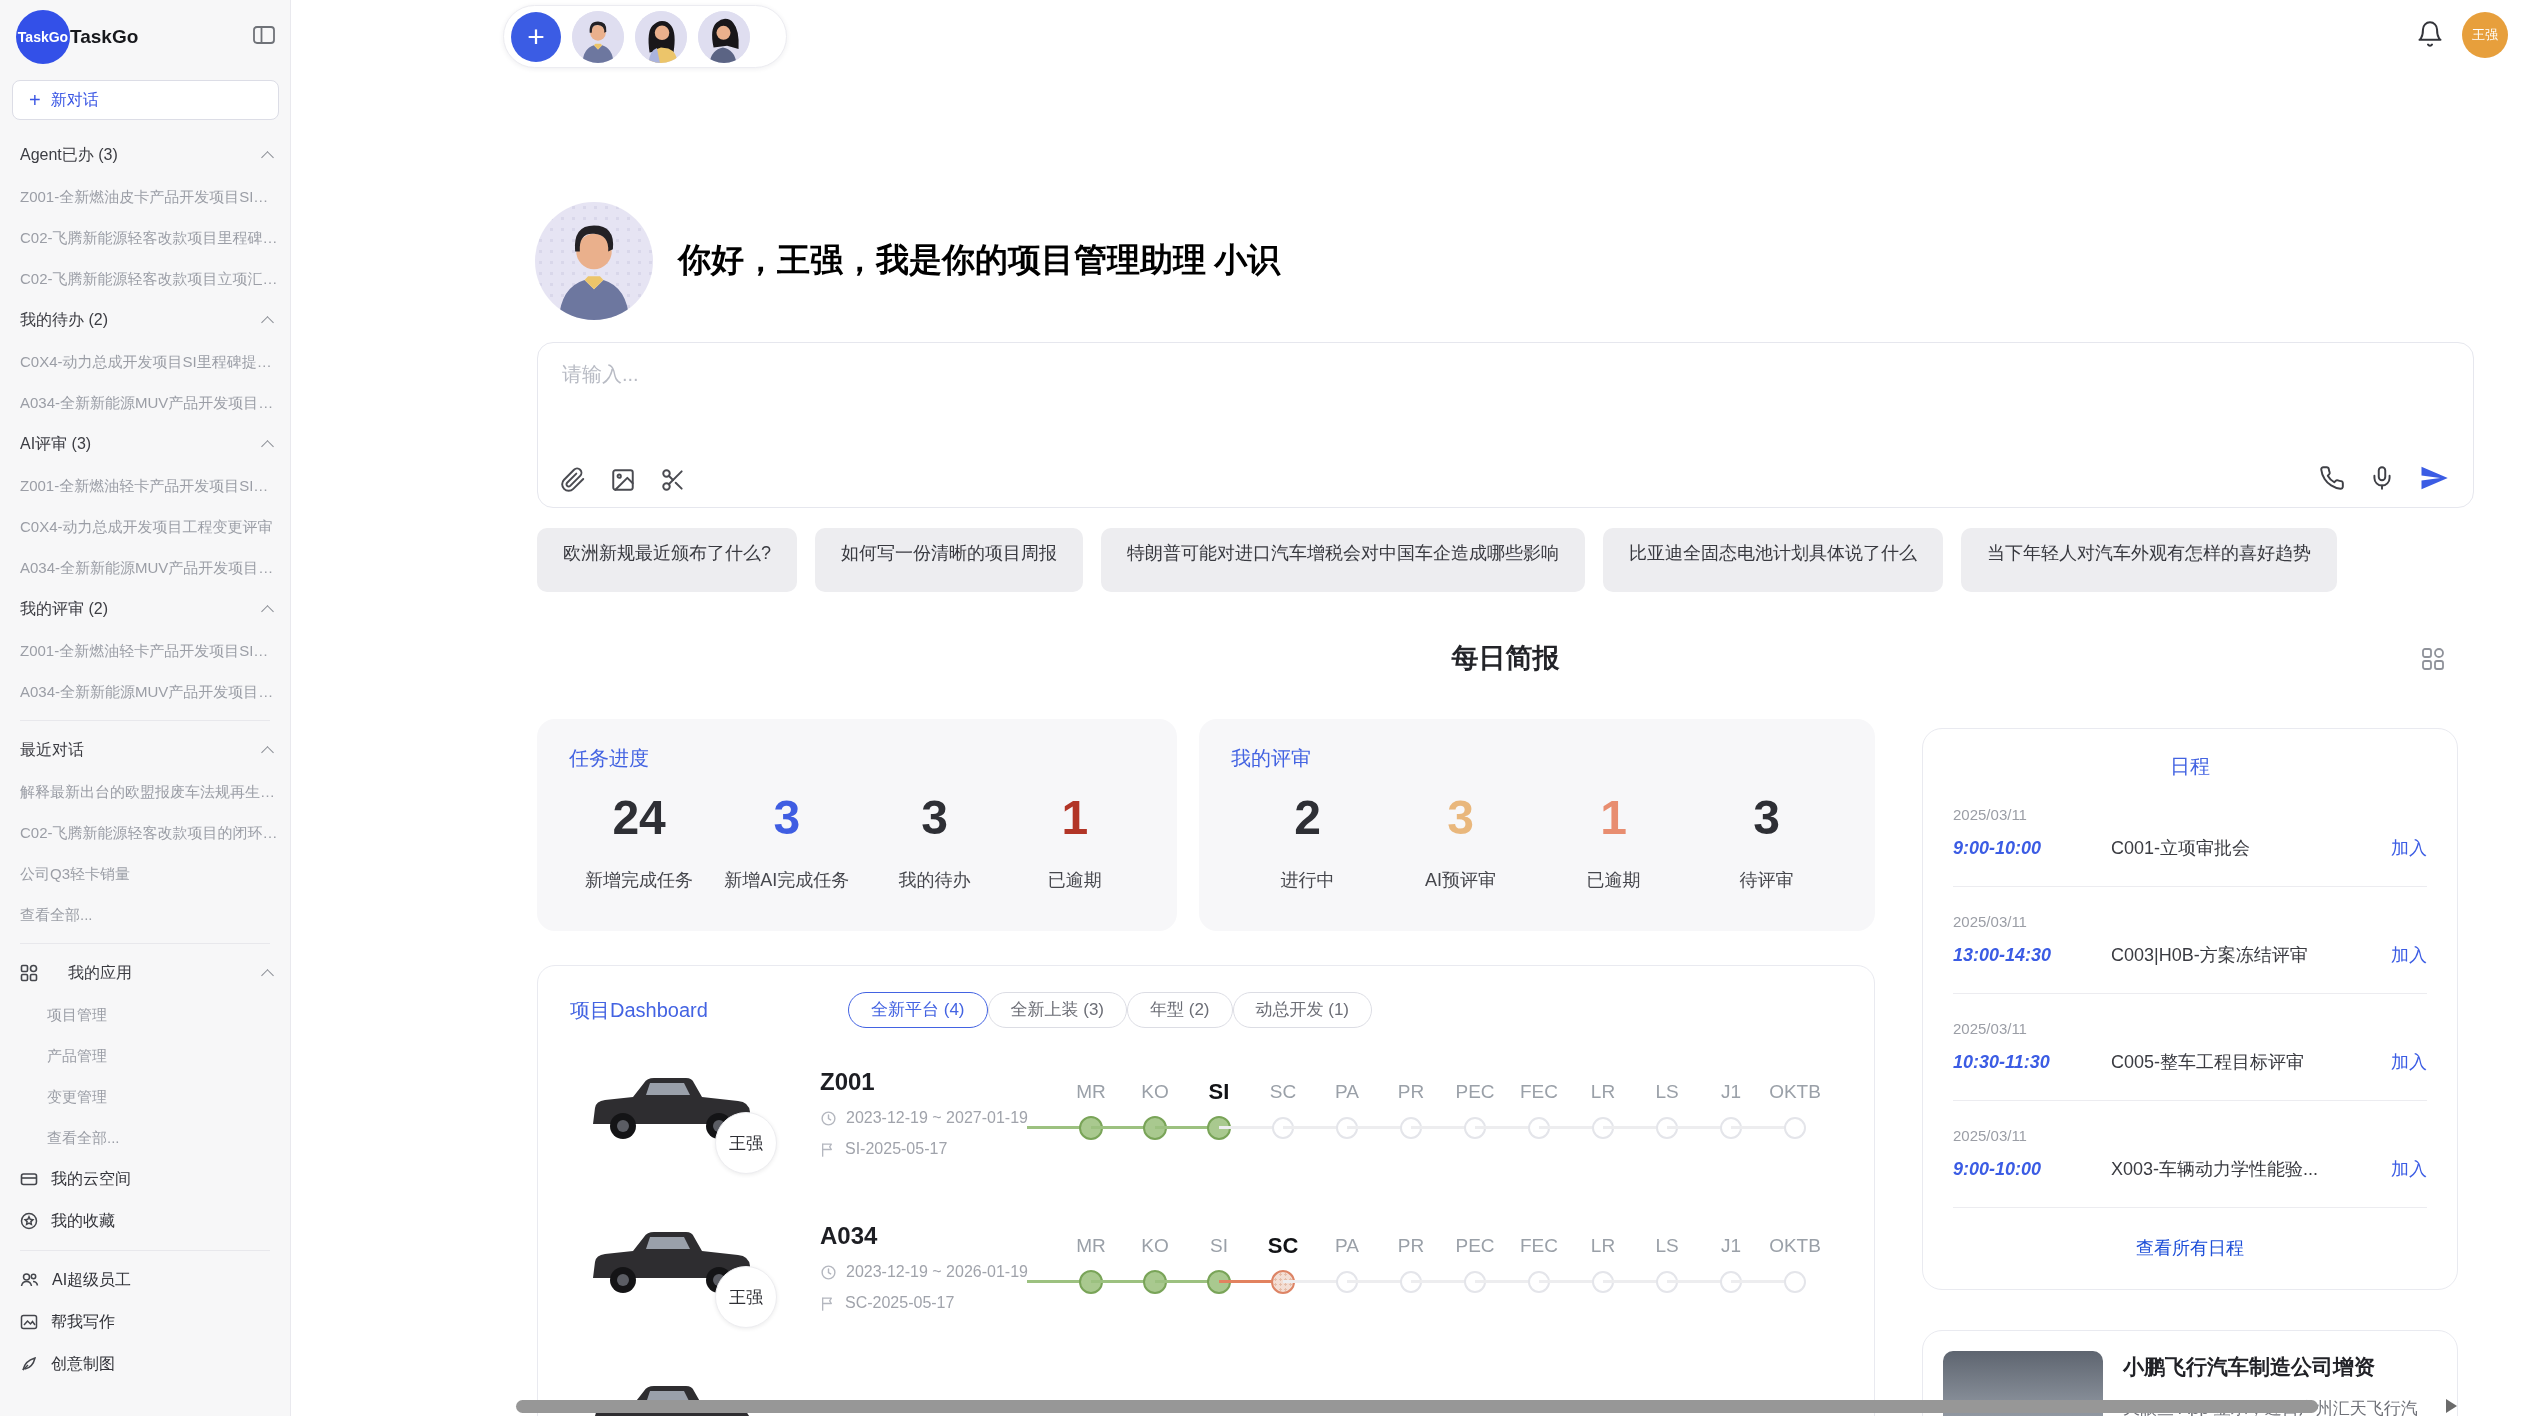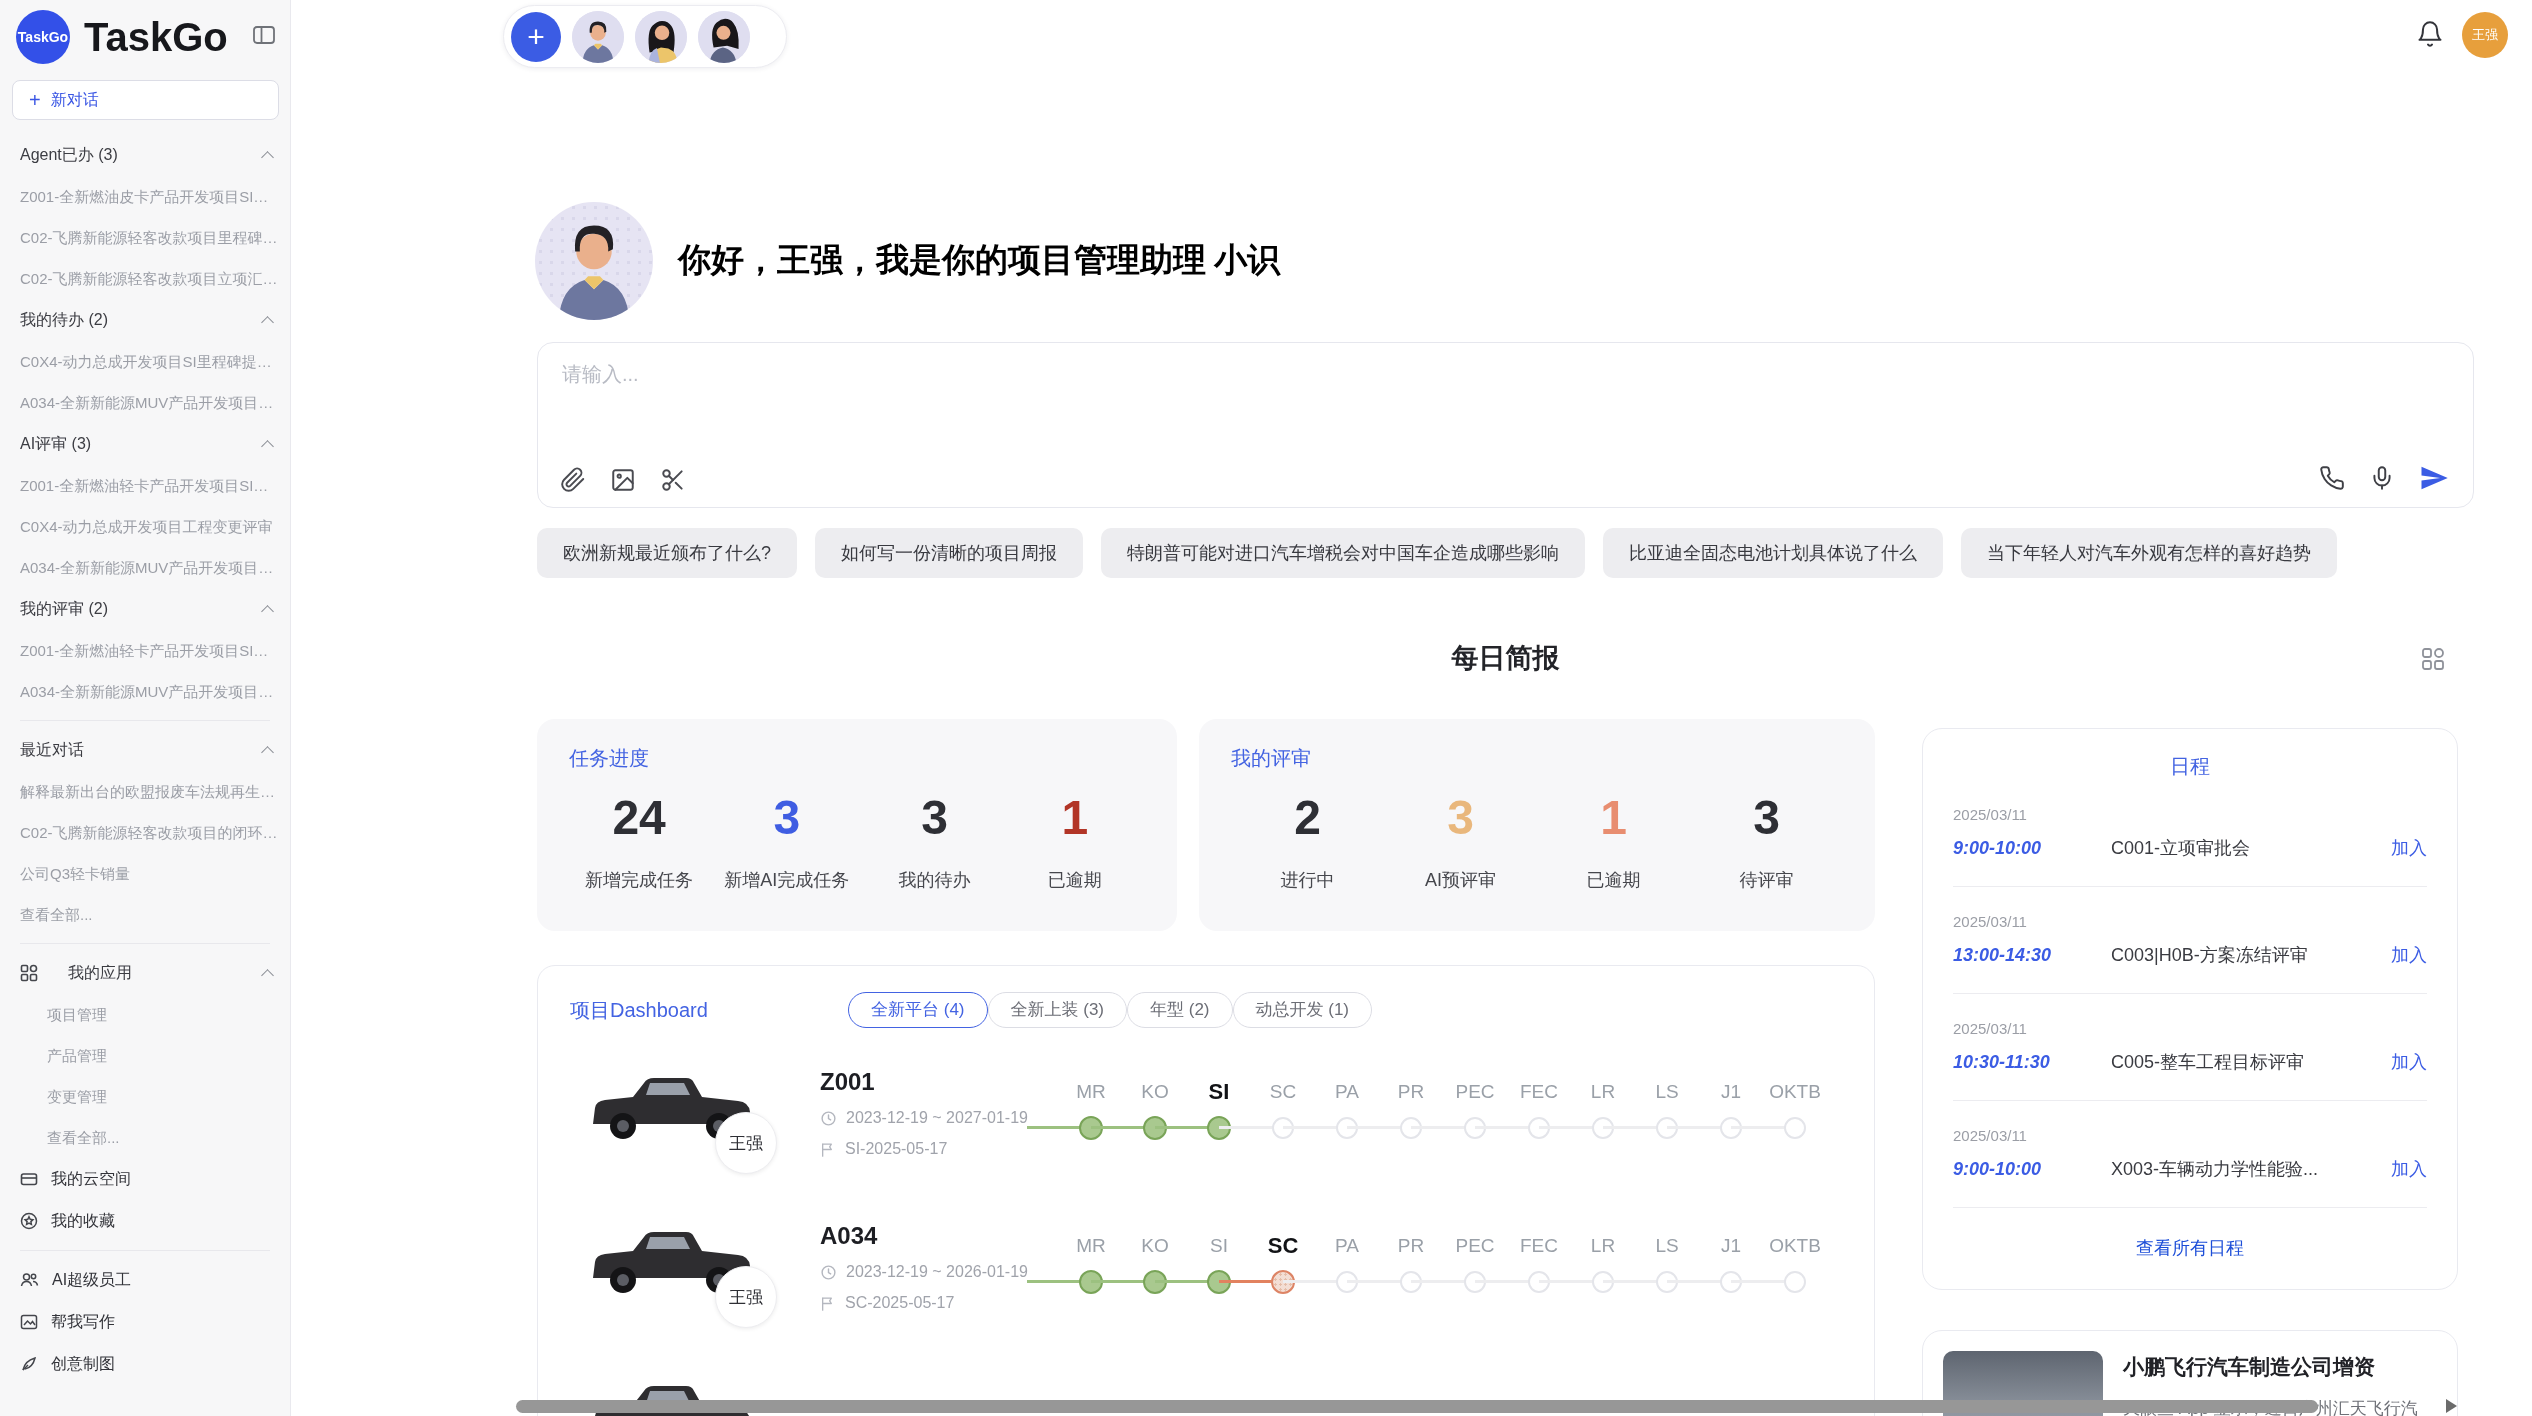--- a/index.html
+++ b/index.html
@@ -7,21 +7,21 @@
   body { font-family:"Liberation Sans","DejaVu Sans",sans-serif; }
   .app { position:relative; width:2532px; height:1416px; background:#fff; overflow:hidden; }
 
   
   .sidebar { position:absolute; left:0; top:0; width:291px; height:1416px;
              background:#f7f7f8; border-right:1px solid #e9e9ee; overflow:hidden; }
   .side-head { display:flex; align-items:center; padding:10px 14px 8px 16px; }
   .logo { width:54px; height:54px; border-radius:50%; background:#3350e8; color:#fff;
           display:flex; flex-direction:row; align-items:center; justify-content:center;
           font-size:14px; line-height:15px; font-weight:700; flex:0 0 auto; }
-  .brand { font-size:40px; font-weight:700; color:#17181c; margin-left:14px; flex:1; }
+  .brand { font-size:19px; font-weight:700; color:#17181c; flex:1; }
   .collapse-ic { flex:0 0 auto; cursor:pointer; }
   .new-chat { display:flex; align-items:center; gap:10px; margin:8px 12px 0 12px; height:40px;
               background:#fff; border:1px solid #dcdde6; border-radius:8px; padding:0 0 0 16px;
               color:#3a56e4; font-size:16px; font-weight:500; width:267px; cursor:pointer; }
   .new-chat .plus { font-size:20px; font-weight:400; }
   .side-list { padding:14px 10px 0 20px; }
   .sec-h { height:42px; display:flex; align-items:center; justify-content:space-between;
            font-size:16px; font-weight:500; color:#3c3d43; padding-right:8px; cursor:pointer; }
   .chev { width:9px; height:9px; border-left:1.5px solid #8a8d94; border-bottom:1.5px solid #8a8d94;
           transform:rotate(135deg); margin-top:5px; }
@@ -59,21 +59,21 @@
               border:1.5px solid #e6e7ee; border-radius:16px; }
   .composer textarea { position:absolute; left:24px; top:18px; width:1500px; height:80px; border:none;
                        outline:none; resize:none; font-family:inherit; font-size:20px; color:#3a3b41; background:transparent; }
   .composer textarea::placeholder { color:#b8bbc4; }
   .comp-left { position:absolute; left:22px; bottom:14px; display:flex; gap:24px; align-items:center; }
   .comp-right { position:absolute; right:24px; bottom:14px; display:flex; gap:24px; align-items:center; }
   .icon-btn { cursor:pointer; display:flex; align-items:center; }
 
   
   .chips { position:absolute; left:537px; top:528px; display:flex; gap:18px; }
-  .chip { background:#ededf0; border-radius:10px; height:50px; line-height:50px; padding:0 26px;
+  .chip { background:#ededf0; border-radius:10px; height:64px; line-height:50px; padding:0 26px;
           font-size:18px; color:#38393f; white-space:nowrap; cursor:pointer; }
 
   
   .brief-title { position:absolute; left:537px; top:640px; width:1937px; text-align:center;
                  font-size:27px; font-weight:700; color:#232429; }
   .brief-grid-ic { position:absolute; left:2420px; top:646px; cursor:pointer; }
 
   .stat-card { position:absolute; top:719px; height:212px; background:#f7f7f9; border-radius:18px; padding:26px 32px 0 32px; }
   .stat-card.c1 { left:537px; width:640px; }
   .stat-card.c2 { left:1199px; width:676px; }

